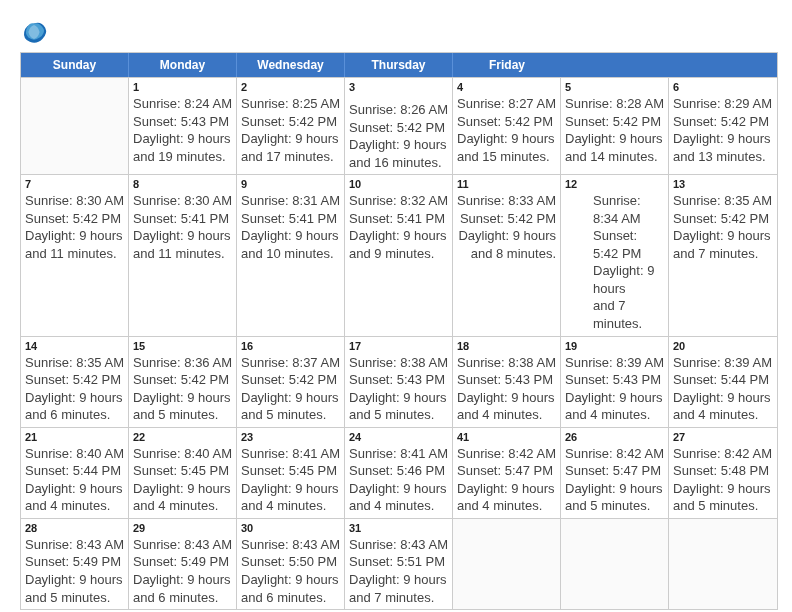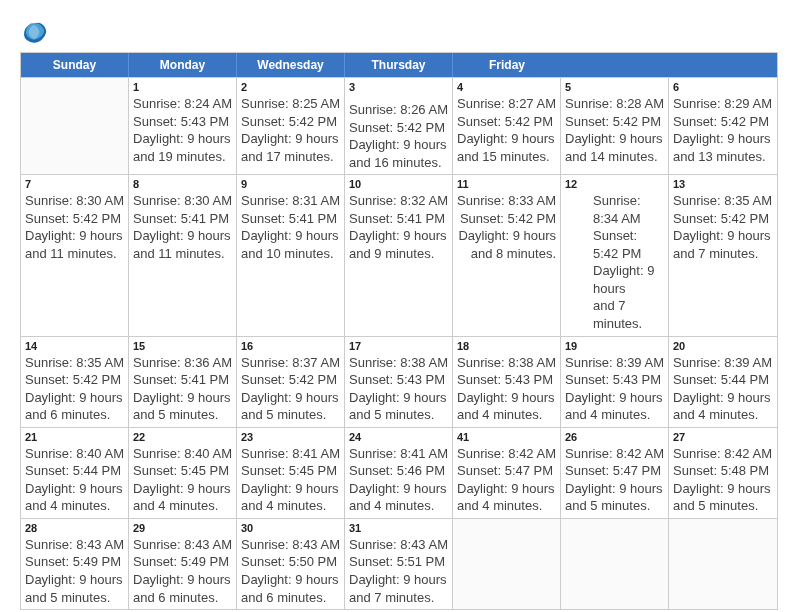--- a/index.html
+++ b/index.html
@@ -233,21 +233,21 @@
           <div class="cal-cell">
             <span class="day-num">14</span>
             <div class="cell-text" style="white-space: pre-line;">Sunrise: 8:35 AM
 Sunset: 5:42 PM
 Daylight: 9 hours
 and 6 minutes.</div>
           </div>
           <div class="cal-cell">
             <span class="day-num">15</span>
             <div class="cell-text" style="white-space: pre-line;">Sunrise: 8:36 AM
-Sunset: 5:41 PM
+Sunset: 5:42 PM
 Daylight: 9 hours
 and 5 minutes.</div>
           </div>
           <div class="cal-cell">
             <span class="day-num">16</span>
             <div class="cell-text" style="white-space: pre-line;">Sunrise: 8:37 AM
 Sunset: 5:42 PM
 Daylight: 9 hours
 and 5 minutes.</div>
           </div>

